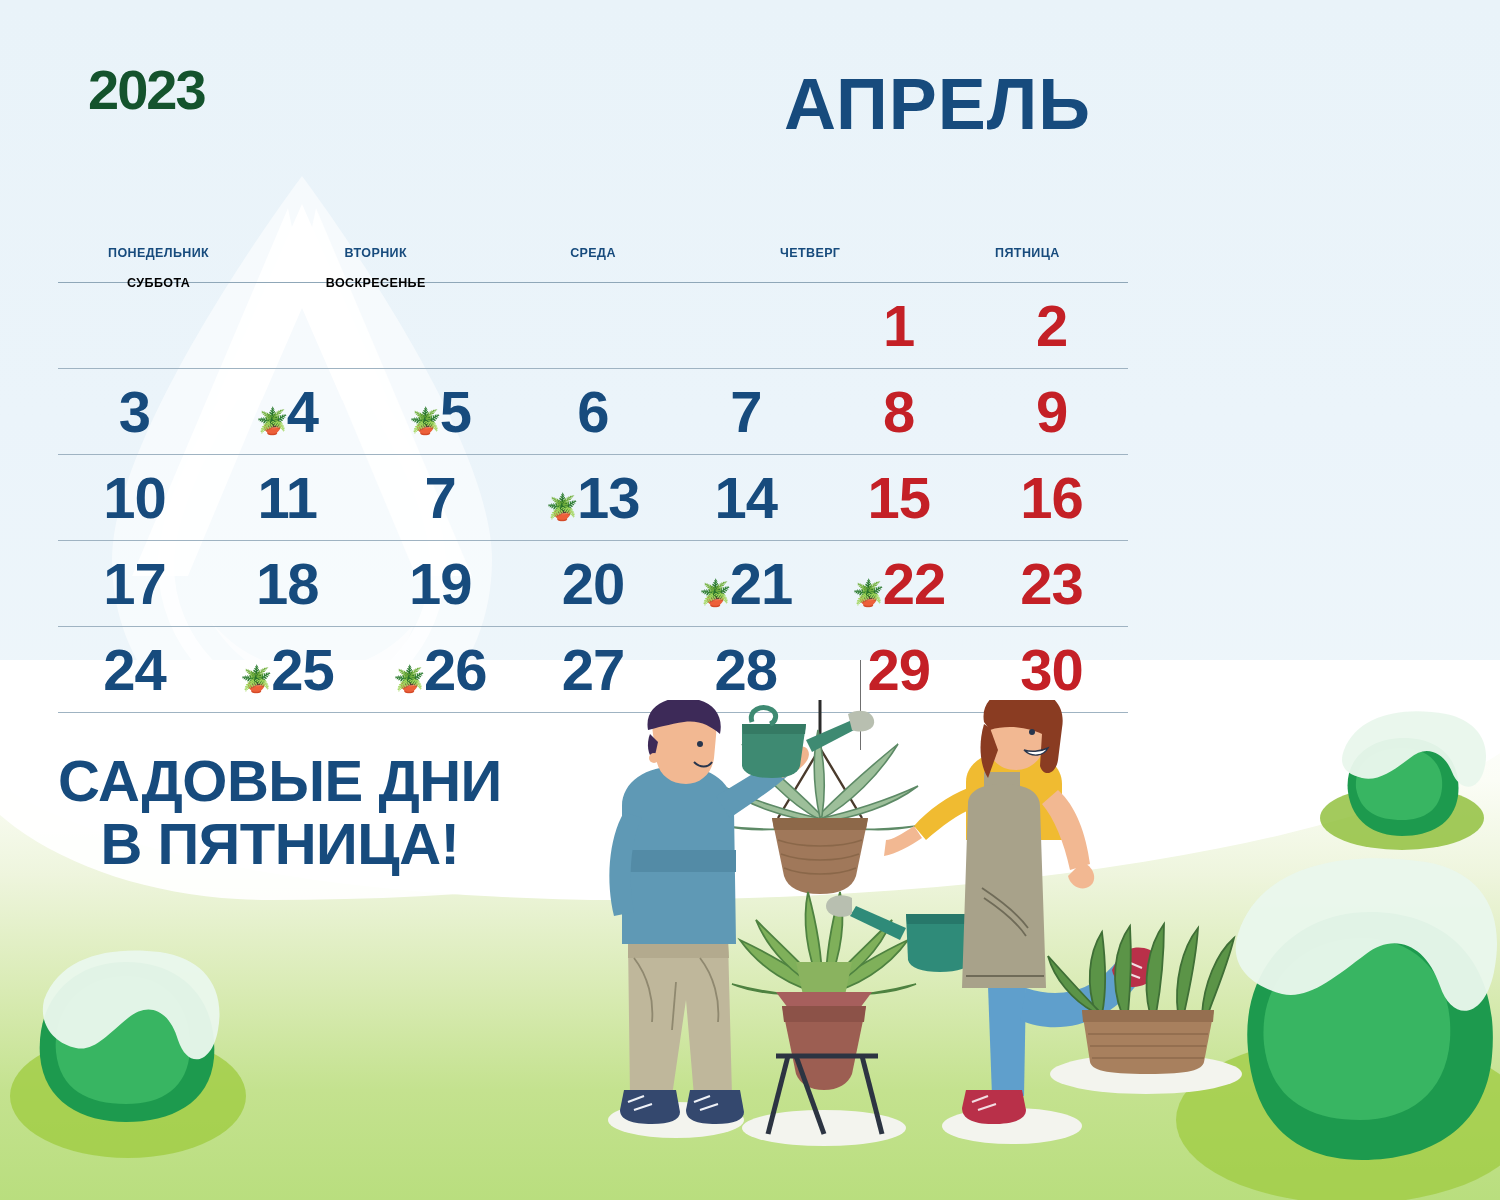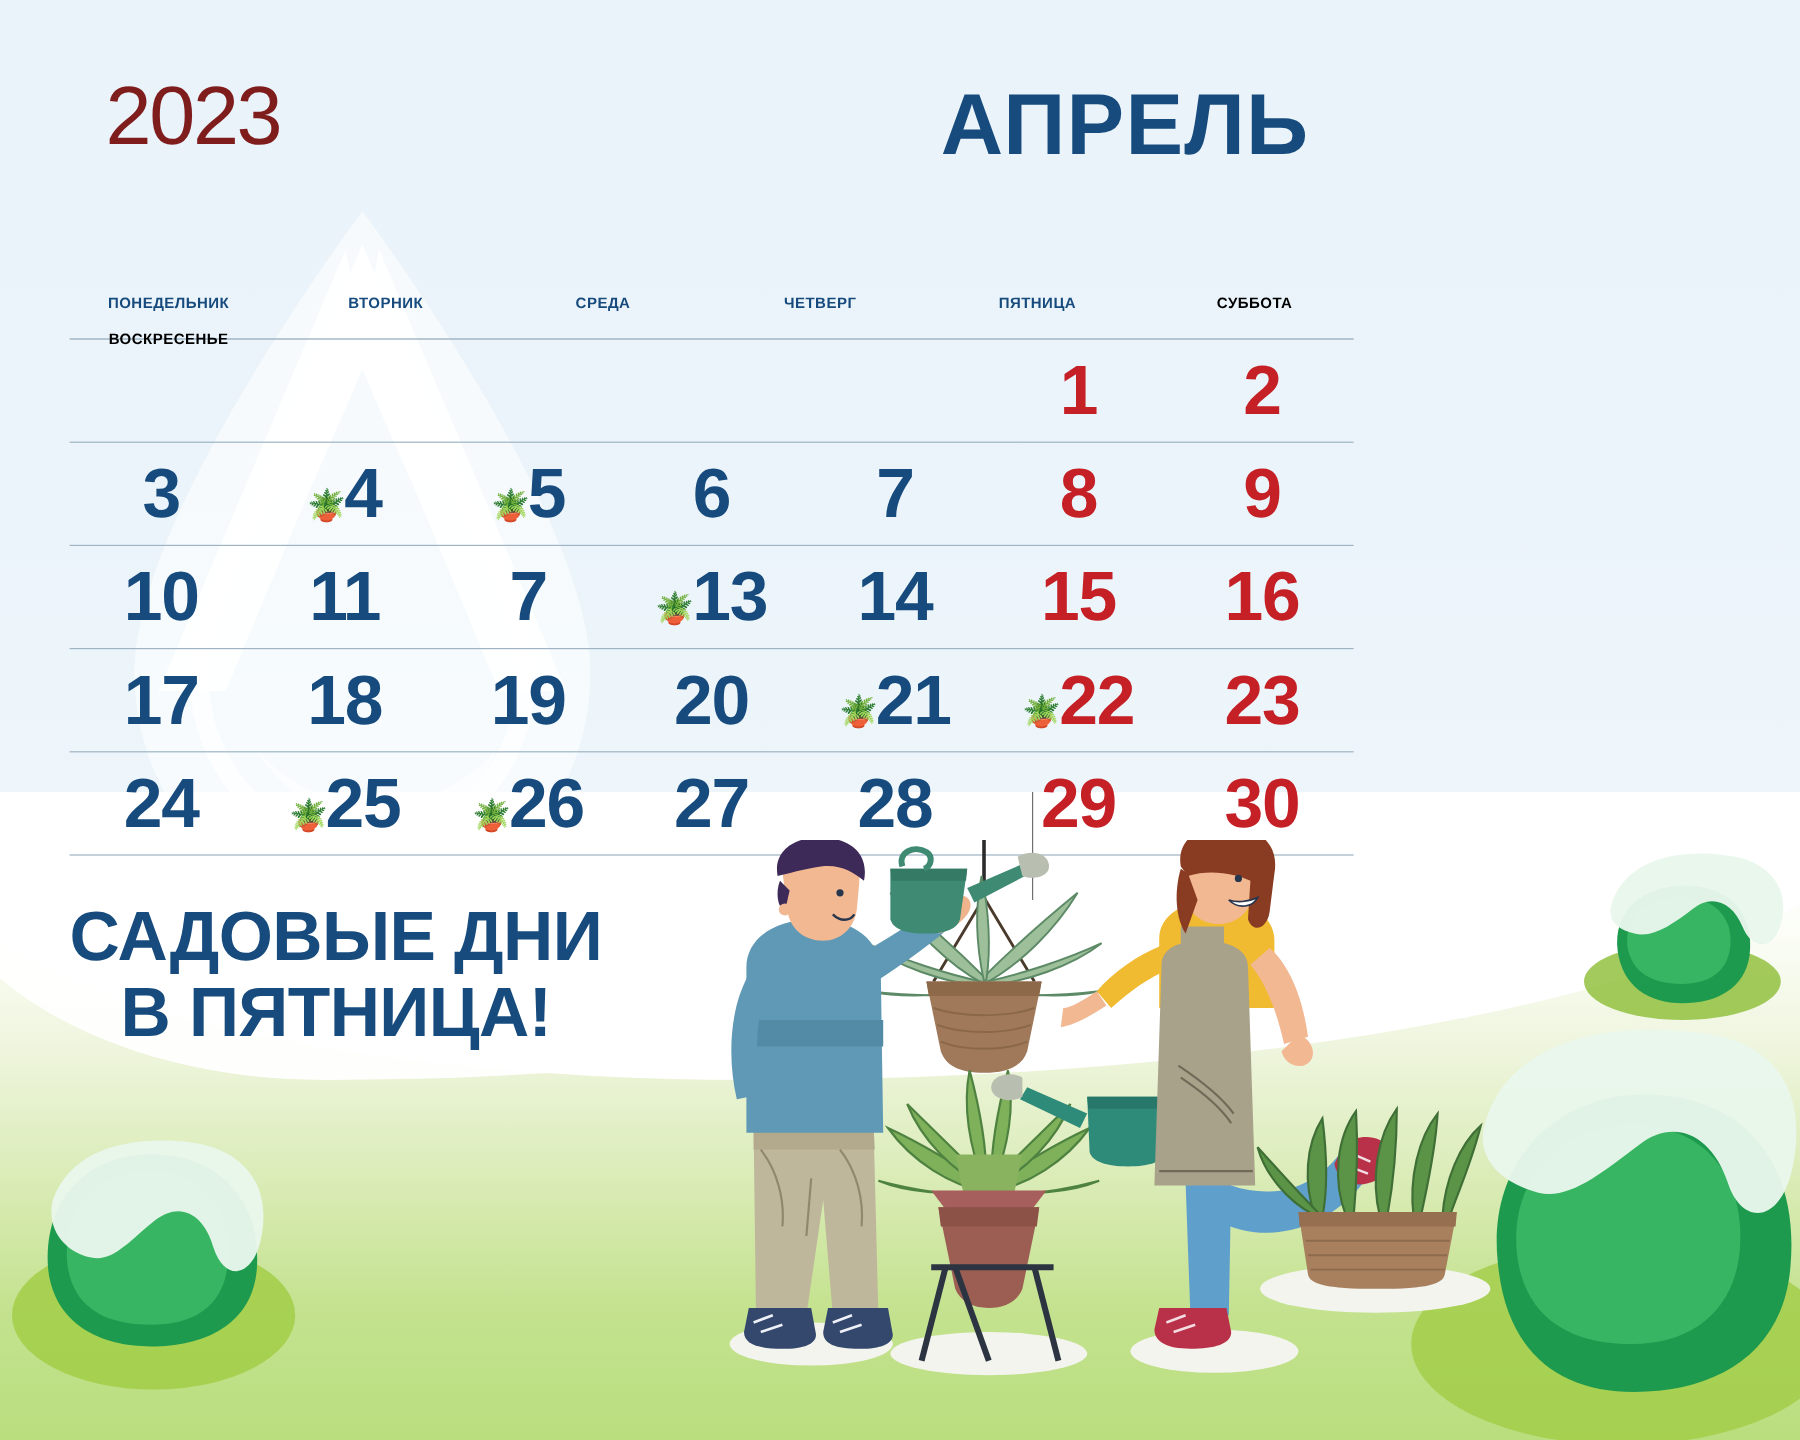--- a/index.html
+++ b/index.html
@@ -34,35 +34,35 @@
   
   #watermark{
     position:absolute; left:92px; top:168px; width:420px; height:600px;
     opacity:1; pointer-events:none;
   }
 
   
   #header{ position:absolute; left:0; top:0; width:1500px; height:200px; }
   #year{
     position:absolute; left:88px; top:62px;
-    font-size:69px; font-weight:normal; color:#7f1d1d;
+    font-size:56px; font-weight:bold; color:#14532d;
     letter-spacing:-2px; line-height:1;
   }
   #month{
     position:absolute; left:784px; top:68px;
     font-size:72px; font-weight:bold; color:#174b7d;
     letter-spacing:1px; line-height:1;
   }
 
   
   #calendar{
     position:absolute; left:58px; top:246px; width:1070px;
   }
   .cal-dow-row{
-    display:grid; grid-template-columns:repeat(6,1fr);
+    display:grid; grid-template-columns:repeat(5,1fr);
     height:36px; align-items:center;gap:16px;
   }
   .dow{
     text-align:center; font-size:12.5px; font-weight:bold;
     color:#174b7d; letter-spacing:.4px;
   }
   .dow.weekend{ color:#000000; }
   .hline{ height:1px; background:#8fa7b8; }
   .hline.light{ background:#9fb3c2; }
   .week{

